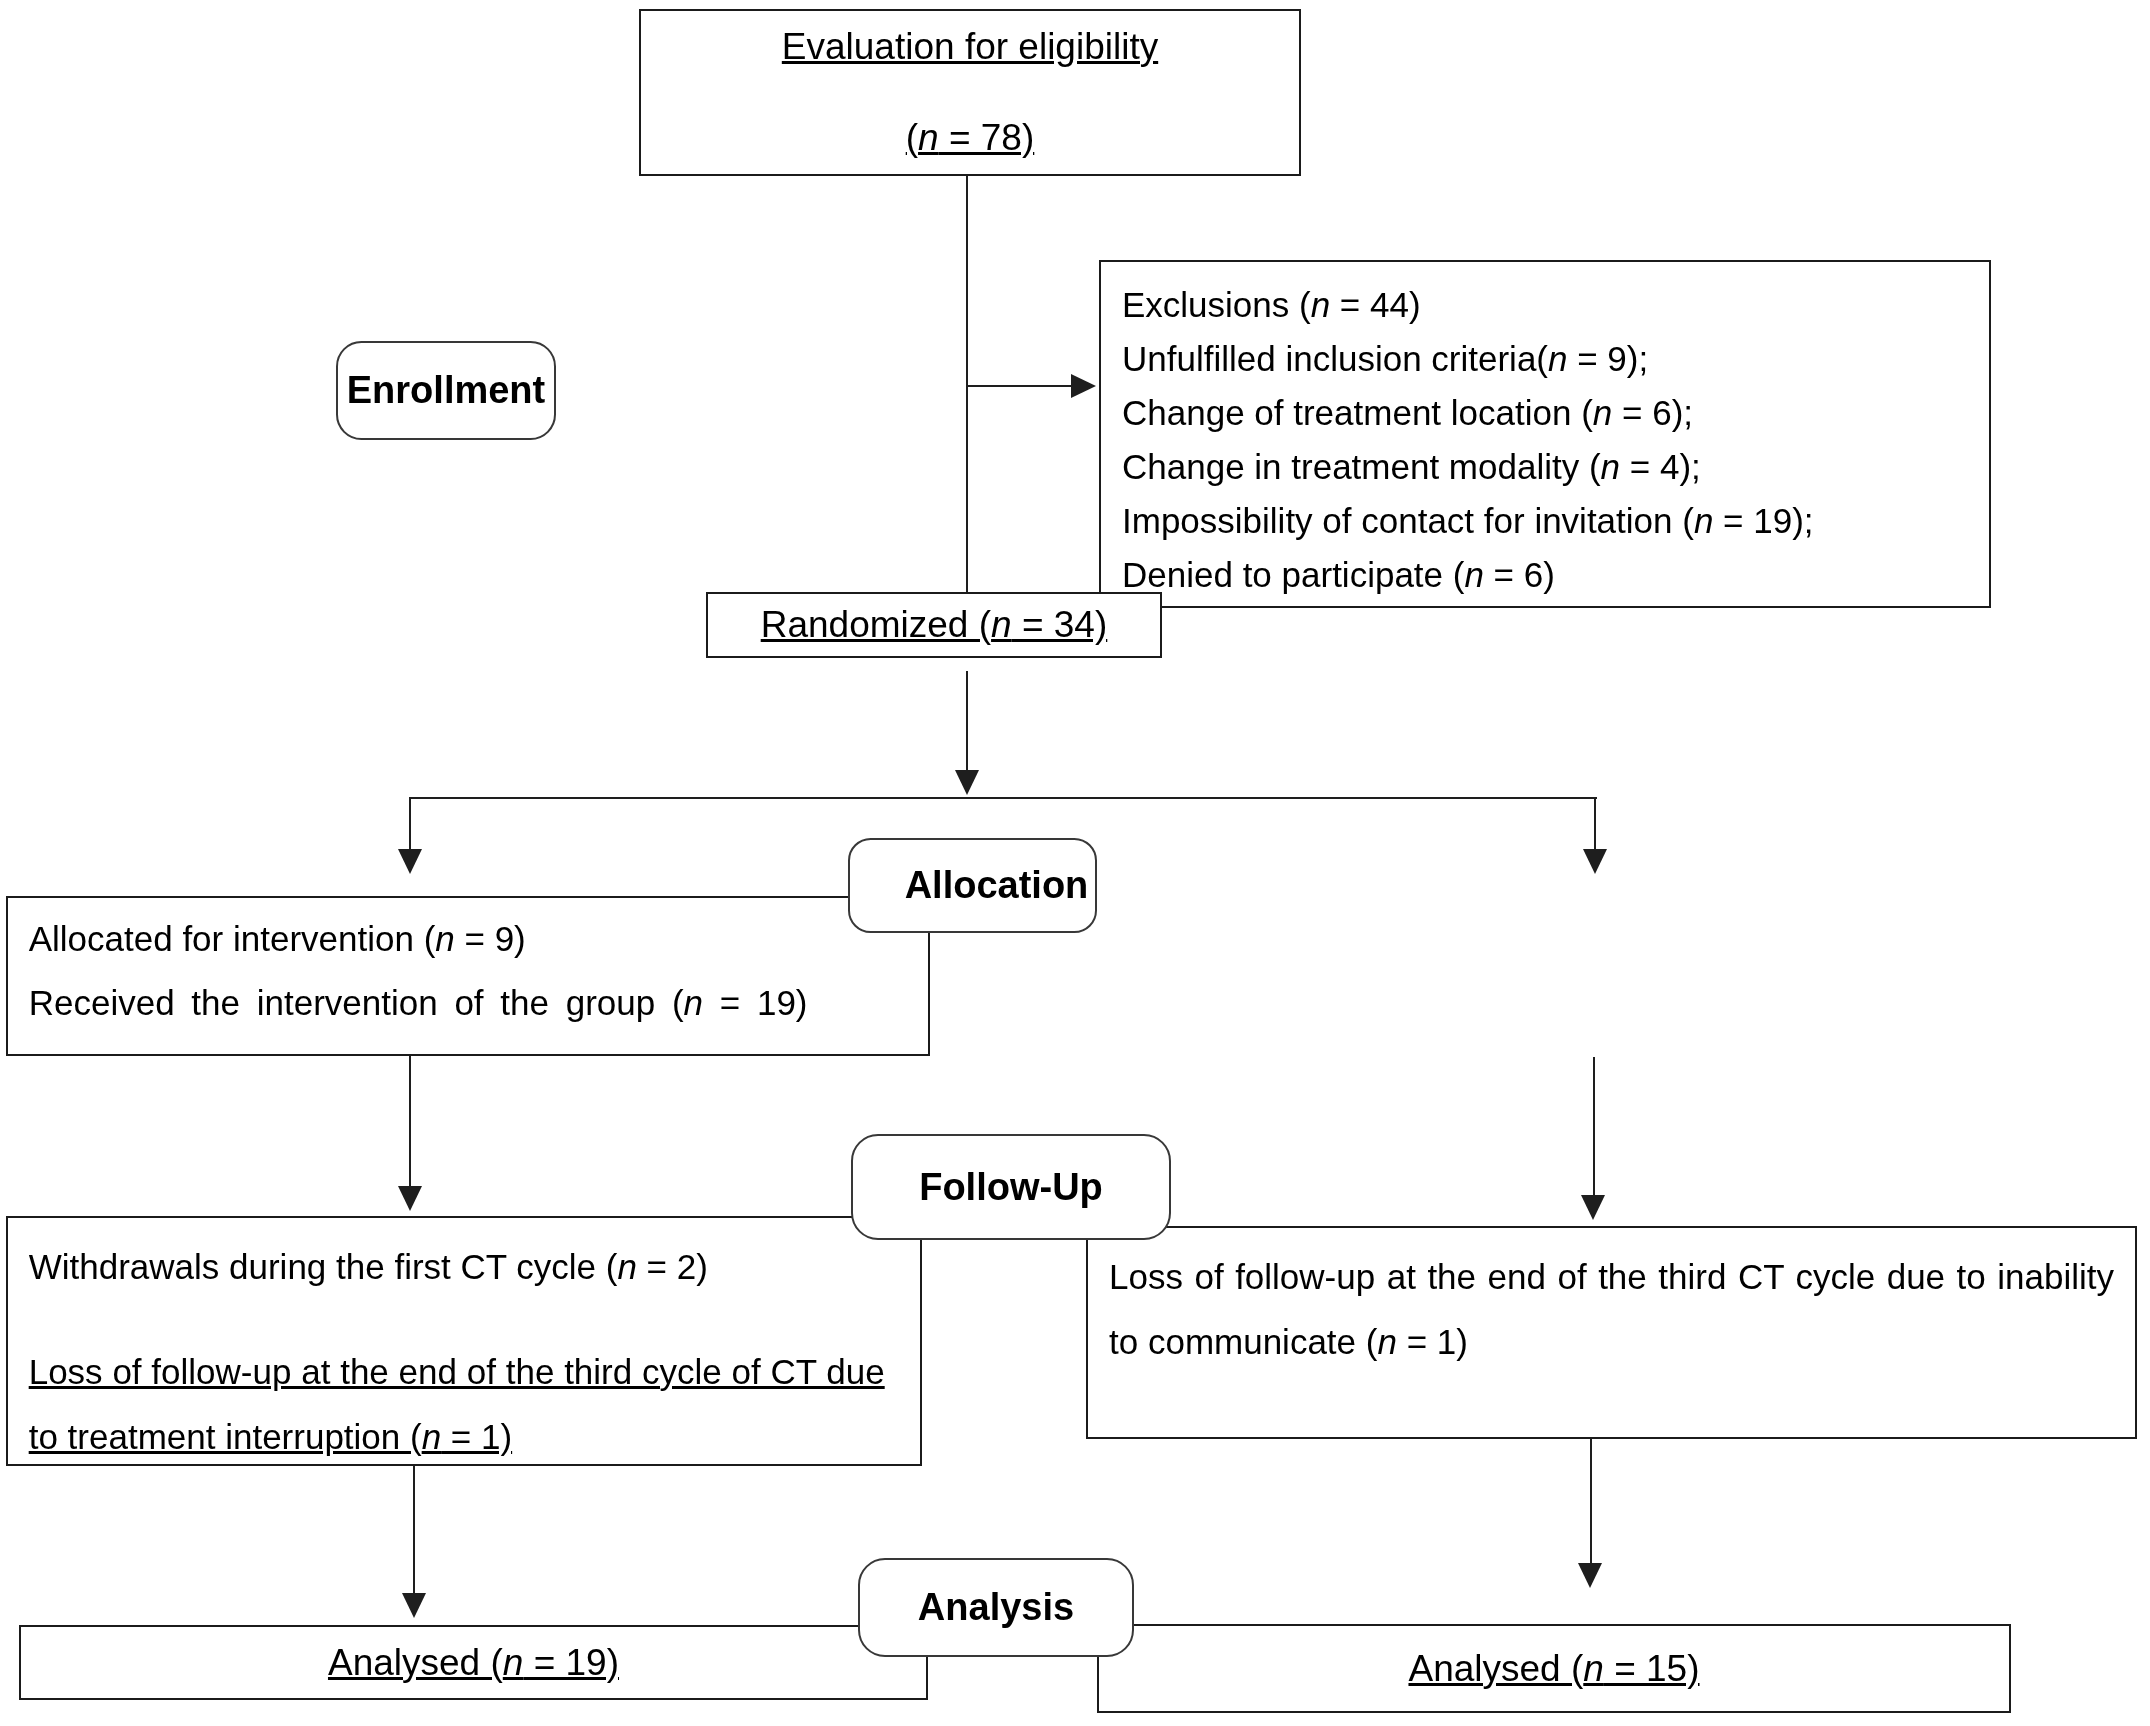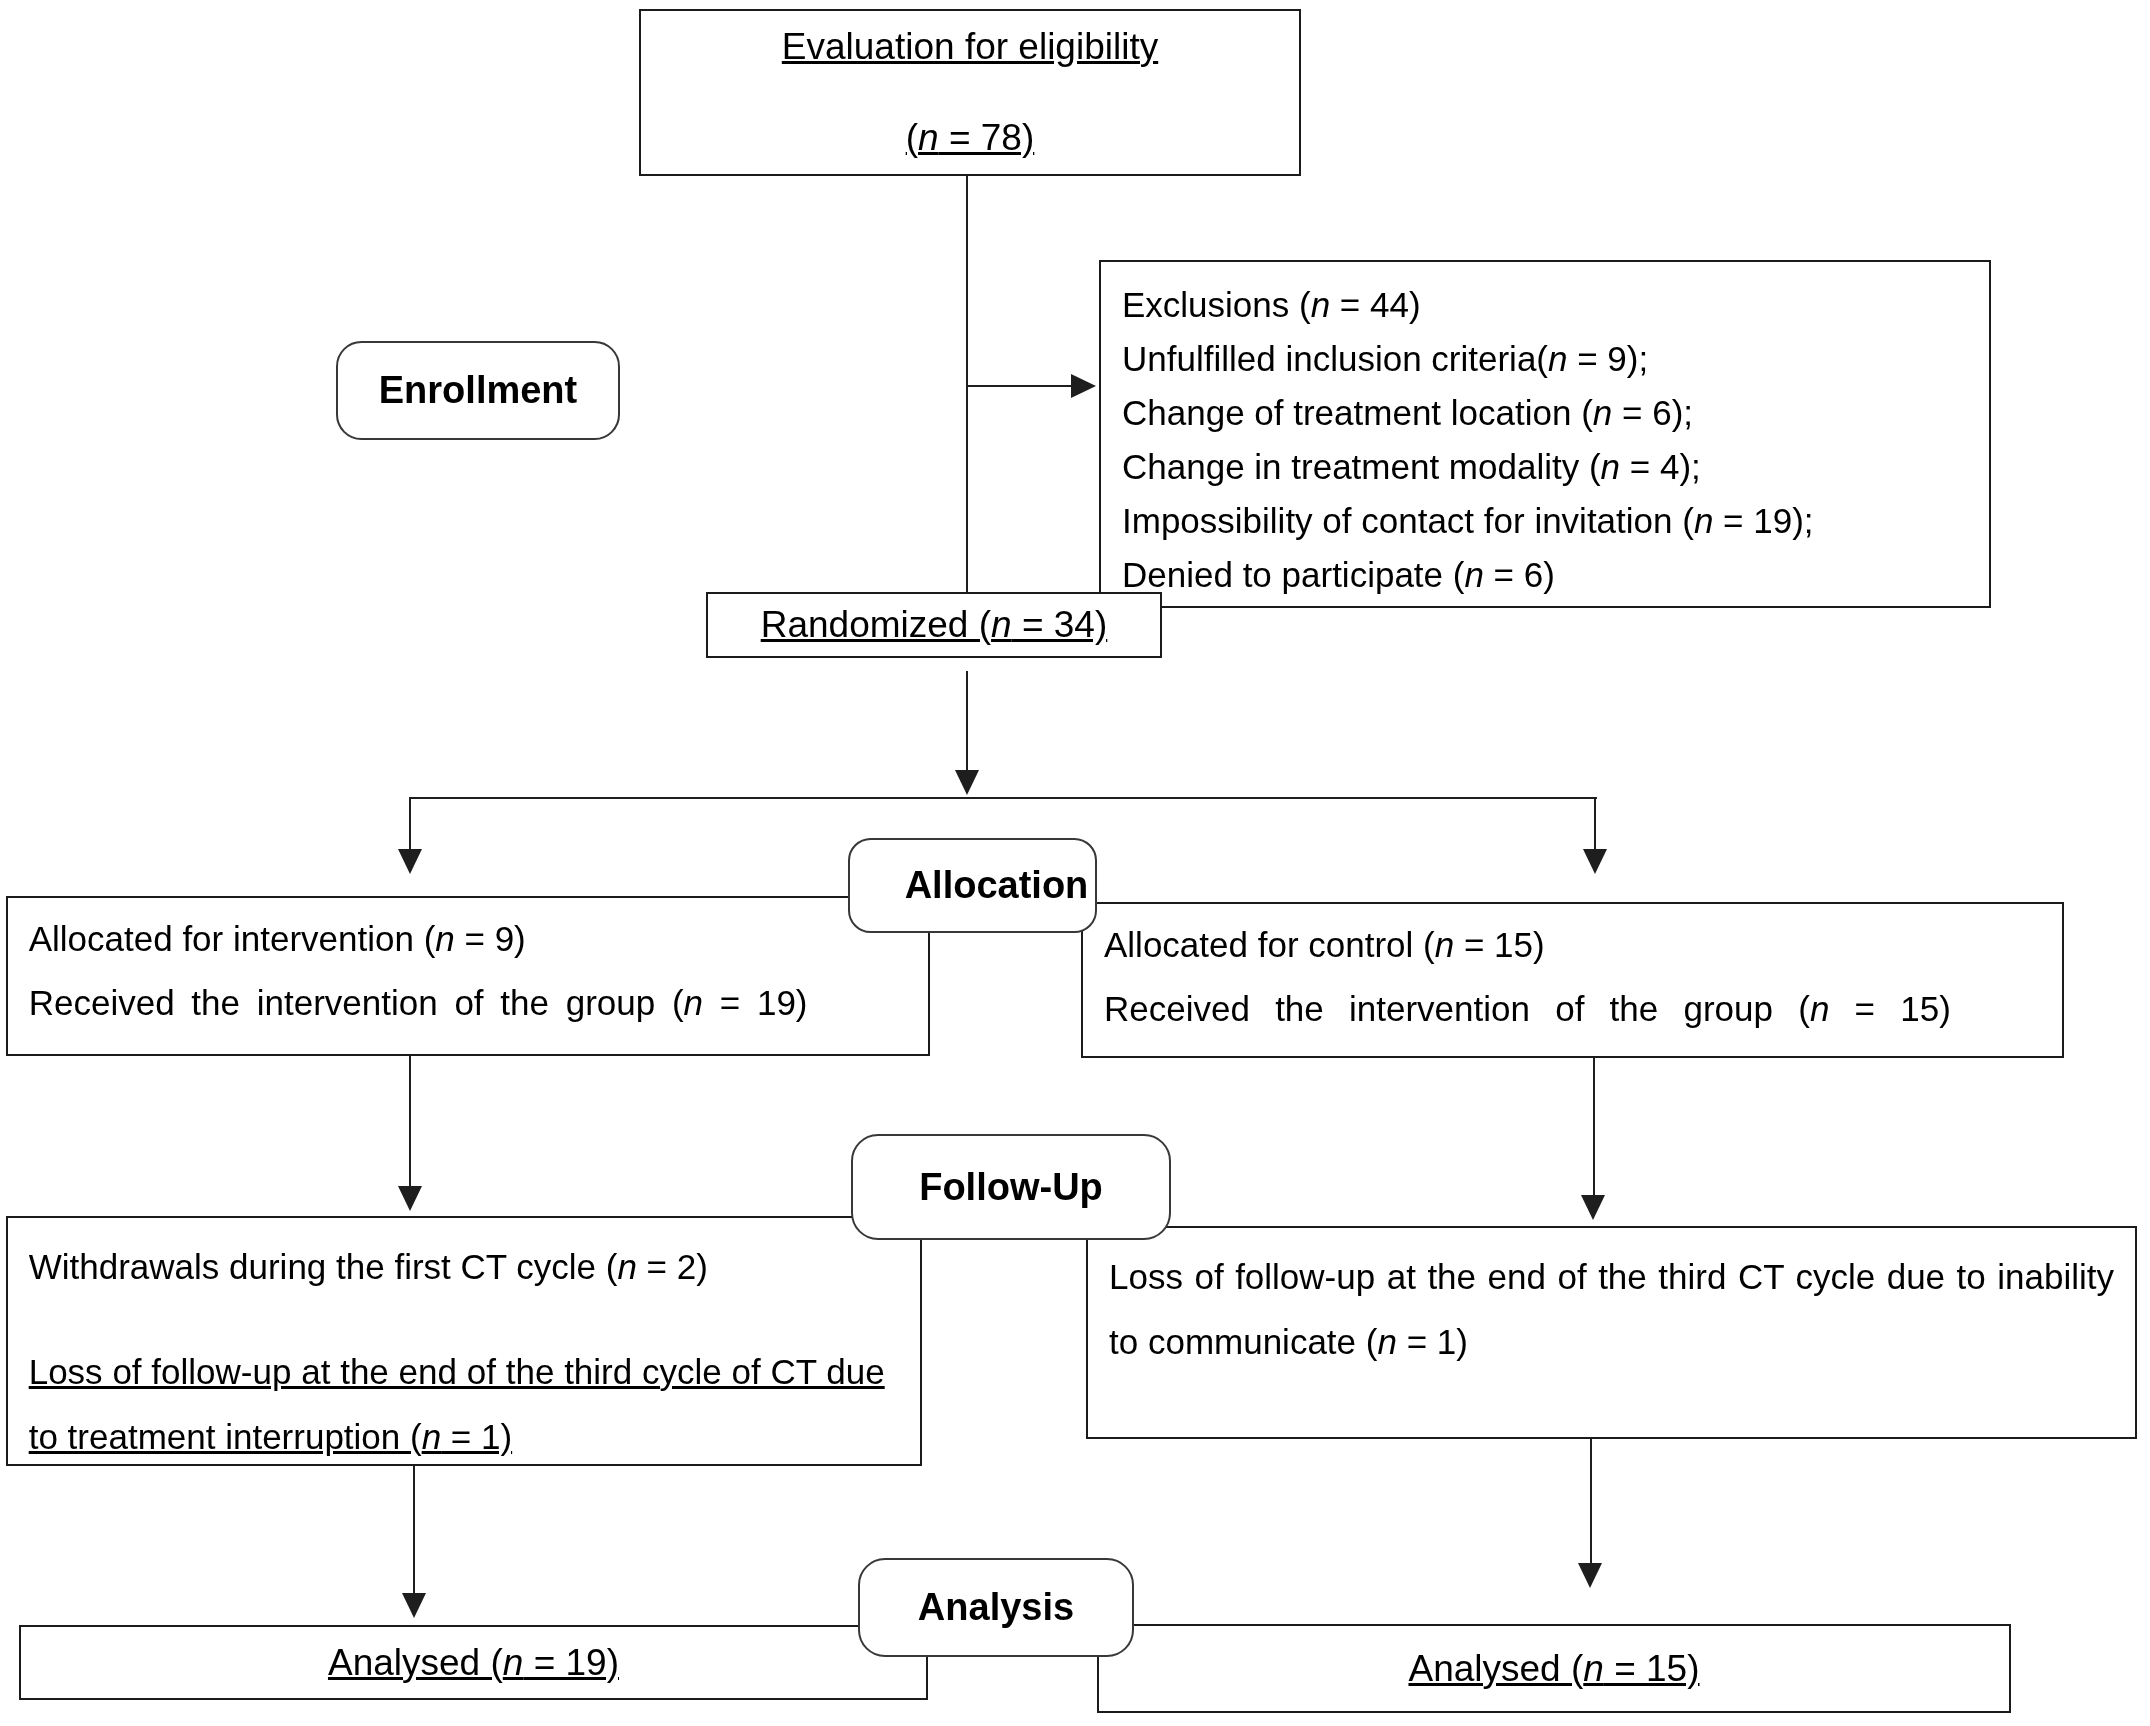--- a/index.html
+++ b/index.html
@@ -59,21 +59,21 @@
   
   #box-eligibility{left:639px;top:8.5px;width:662px;height:167px;gap:37px;}
   #box-exclusions{left:1099px;top:212px;width:892px;height:348px;padding:15.5px 17px 0 21px;margin-top:48px;}
   #box-randomized{left:706px;top:592px;width:456px;height:66px;}
   #box-alloc-left{left:5.7px;top:896px;width:924px;height:160px;padding:8.5px 20px 0 21px;line-height:64px;}
   #box-alloc-right{left:1081px;top:902px;width:983px;height:156px;padding:8.5px 20px 0 21px;line-height:64px;}
   #box-fu-left{left:5.7px;top:1216px;width:916px;height:250px;padding:15.5px 35px 0 21px;line-height:65px;}
   #box-fu-right{left:1086px;top:1226px;width:1051px;height:213px;padding:15.5px 21px 0 21px;line-height:65px;}
   #box-analysed-left{left:19px;top:1625px;width:909px;height:75px;}
   #box-analysed-right{left:1097px;top:1624px;width:914px;height:89px;}
-  #label-enrollment{left:336px;top:341px;width:284px;height:99px;}
+  #label-enrollment{left:336px;top:341px;width:220px;height:99px;}
   #label-allocation{left:848px;top:838px;width:249px;height:95px;border-radius:22.6px;padding-left:48px;}
   #label-followup{left:851px;top:1134px;width:320px;height:106px;border-radius:27px;}
   #label-analysis{left:858px;top:1558px;width:276px;height:99px;border-radius:27px;}
   .para{margin:0;text-align:justify;}
   .para + .para{margin-top:40px;text-decoration:underline;}
   .ws-sm{word-spacing:7px;}
   .ws-lg{word-spacing:15.5px;}
 </style>
 </head>
 <body>
@@ -122,24 +122,20 @@
 
   <div class="node center-box" id="box-randomized">
     <div class="ln">Randomized (<i>n</i> = 34)</div>
   </div>
 
   <div class="node" id="box-alloc-left">
     <div class="ln">Allocated for intervention (<i>n</i> = 9)</div>
     <div class="ln ws-sm">Received the intervention of the group (<i>n</i> = 19)</div>
   </div>
 
-  <div class="node" id="box-alloc-right">
-    <div class="ln">Allocated for control (<i>n</i> = 15)</div>
-    <div class="ln ws-lg">Received the intervention of the group (<i>n</i> = 15)</div>
-  </div>
 
   <div class="node" id="box-fu-left">
     <p class="para">Withdrawals during the first CT cycle (<i>n</i> = 2)</p>
     <p class="para">Loss of follow-up at the end of the third cycle of CT due to treatment interruption (<i>n</i> = 1)</p>
   </div>
 
   <div class="node" id="box-fu-right">
     <p class="para">Loss of follow-up at the end of the third CT cycle due to inability to communicate (<i>n</i> = 1)</p>
   </div>
 

